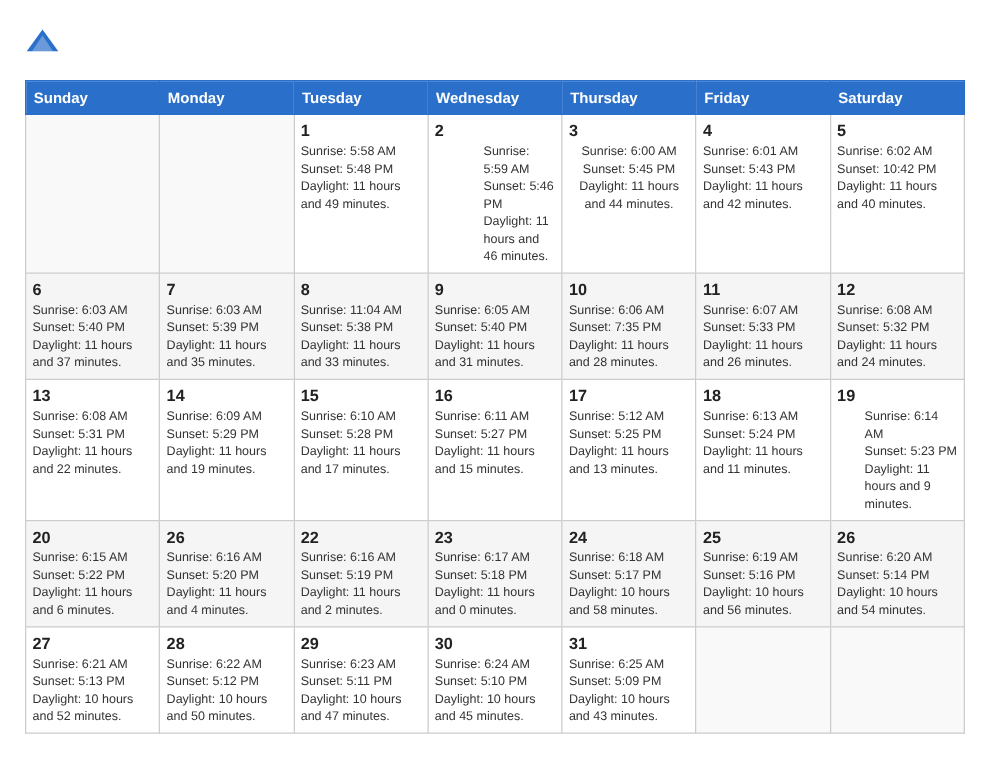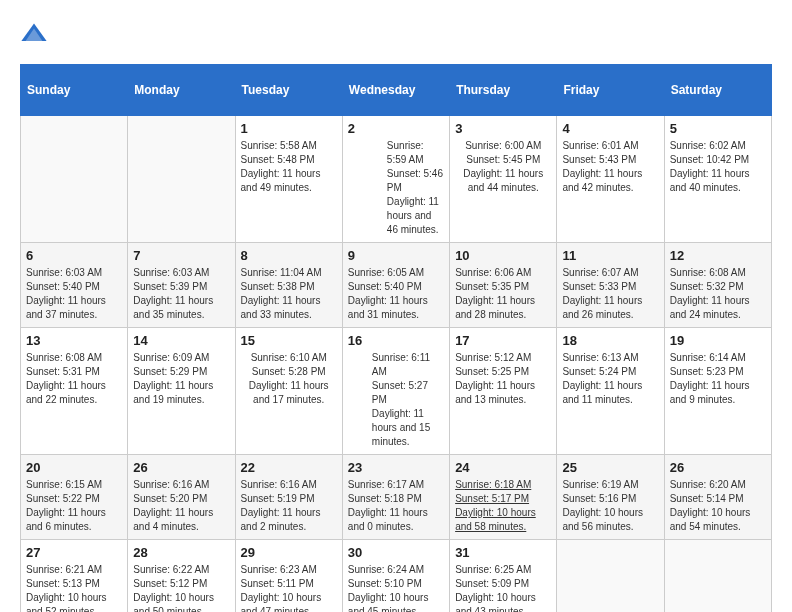--- a/index.html
+++ b/index.html
@@ -58,21 +58,21 @@
       width: 100%;
       border-collapse: collapse;
       table-layout: fixed;
     }
     thead tr th {
       background-color: #2a6fc9;
       color: #fff;
       font-size: 12px;
       font-weight: bold;
       text-align: left;
-      padding: 18px 6px;
+      padding: 6px 6px;
       border: 1px solid #2a6fc9;
     }
     tbody tr td {
       border: 1px solid #ccc;
       vertical-align: top;
       padding: 5px 5px;
       font-size: 10.5px;
       color: #222;
       height: 80px;
       background: #fff;
@@ -183,21 +183,21 @@
         </td>
         <td>
           <span class="day-number">9</span>
           <div class="cell-content" style="white-space: pre-line;">Sunrise: 6:05 AM
 Sunset: 5:40 PM
 Daylight: 11 hours and 31 minutes.</div>
         </td>
         <td>
           <span class="day-number">10</span>
           <div class="cell-content" style="white-space: pre-line;">Sunrise: 6:06 AM
-Sunset: 5:35 PM
+Sunset: 7:35 PM
 Daylight: 11 hours and 28 minutes.</div>
         </td>
         <td>
           <span class="day-number">11</span>
           <div class="cell-content" style="white-space: pre-line;">Sunrise: 6:07 AM
 Sunset: 5:33 PM
 Daylight: 11 hours and 26 minutes.</div>
         </td>
         <td>
           <span class="day-number">12</span>
@@ -214,45 +214,45 @@
 Daylight: 11 hours and 22 minutes.</div>
         </td>
         <td>
           <span class="day-number">14</span>
           <div class="cell-content" style="white-space: pre-line;">Sunrise: 6:09 AM
 Sunset: 5:29 PM
 Daylight: 11 hours and 19 minutes.</div>
         </td>
         <td>
           <span class="day-number">15</span>
-          <div class="cell-content" style="white-space: pre-line; text-align: center;">Sunrise: 6:10 AM
+          <div class="cell-content" style="white-space: pre-line;">Sunrise: 6:10 AM
 Sunset: 5:28 PM
 Daylight: 11 hours and 17 minutes.</div>
         </td>
         <td>
           <span class="day-number">16</span>
-          <div class="cell-content" style="white-space: pre-line; margin-left: 24px;">Sunrise: 6:11 AM
+          <div class="cell-content" style="white-space: pre-line;">Sunrise: 6:11 AM
 Sunset: 5:27 PM
 Daylight: 11 hours and 15 minutes.</div>
         </td>
         <td>
           <span class="day-number">17</span>
           <div class="cell-content" style="white-space: pre-line;">Sunrise: 5:12 AM
 Sunset: 5:25 PM
 Daylight: 11 hours and 13 minutes.</div>
         </td>
         <td>
           <span class="day-number">18</span>
           <div class="cell-content" style="white-space: pre-line;">Sunrise: 6:13 AM
 Sunset: 5:24 PM
 Daylight: 11 hours and 11 minutes.</div>
         </td>
         <td>
           <span class="day-number">19</span>
-          <div class="cell-content" style="white-space: pre-line;">Sunrise: 6:14 AM
+          <div class="cell-content" style="white-space: pre-line; margin-left: 22px;">Sunrise: 6:14 AM
 Sunset: 5:23 PM
 Daylight: 11 hours and 9 minutes.</div>
         </td>
       </tr>
       <tr>
         <td>
           <span class="day-number">20</span>
           <div class="cell-content" style="white-space: pre-line;">Sunrise: 6:15 AM
 Sunset: 5:22 PM
 Daylight: 11 hours and 6 minutes.</div>
@@ -270,21 +270,21 @@
 Daylight: 11 hours and 2 minutes.</div>
         </td>
         <td>
           <span class="day-number">23</span>
           <div class="cell-content" style="white-space: pre-line;">Sunrise: 6:17 AM
 Sunset: 5:18 PM
 Daylight: 11 hours and 0 minutes.</div>
         </td>
         <td>
           <span class="day-number">24</span>
-          <div class="cell-content" style="white-space: pre-line; text-decoration: underline;">Sunrise: 6:18 AM
+          <div class="cell-content" style="white-space: pre-line;">Sunrise: 6:18 AM
 Sunset: 5:17 PM
 Daylight: 10 hours and 58 minutes.</div>
         </td>
         <td>
           <span class="day-number">25</span>
           <div class="cell-content" style="white-space: pre-line;">Sunrise: 6:19 AM
 Sunset: 5:16 PM
 Daylight: 10 hours and 56 minutes.</div>
         </td>
         <td>

